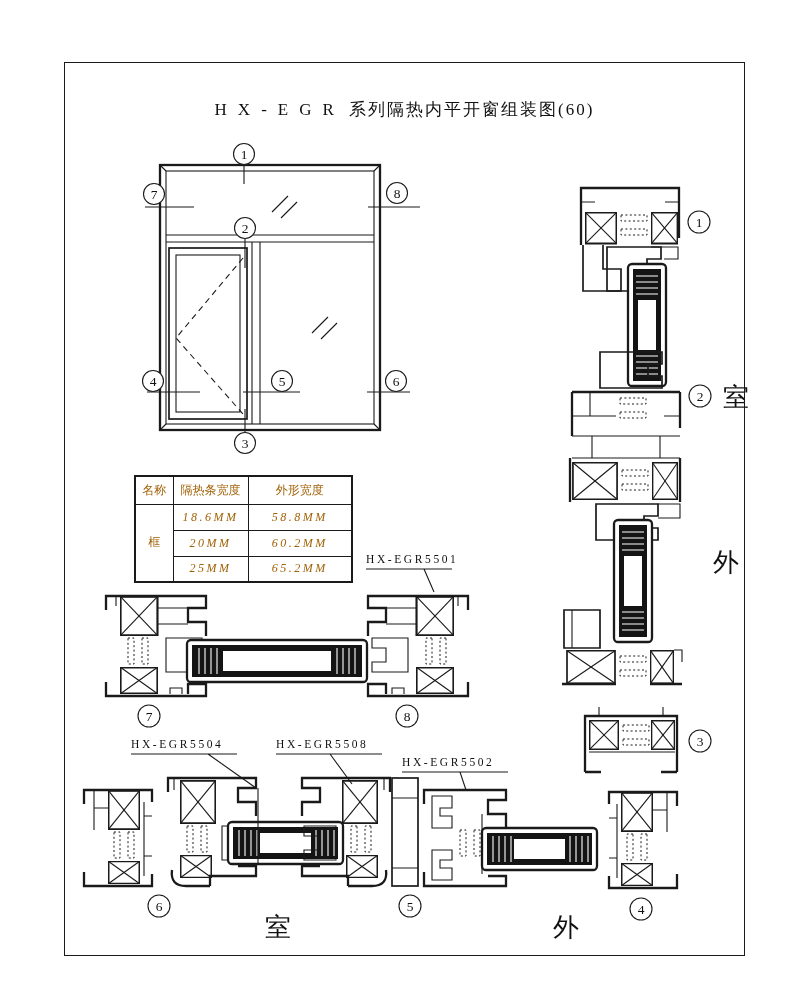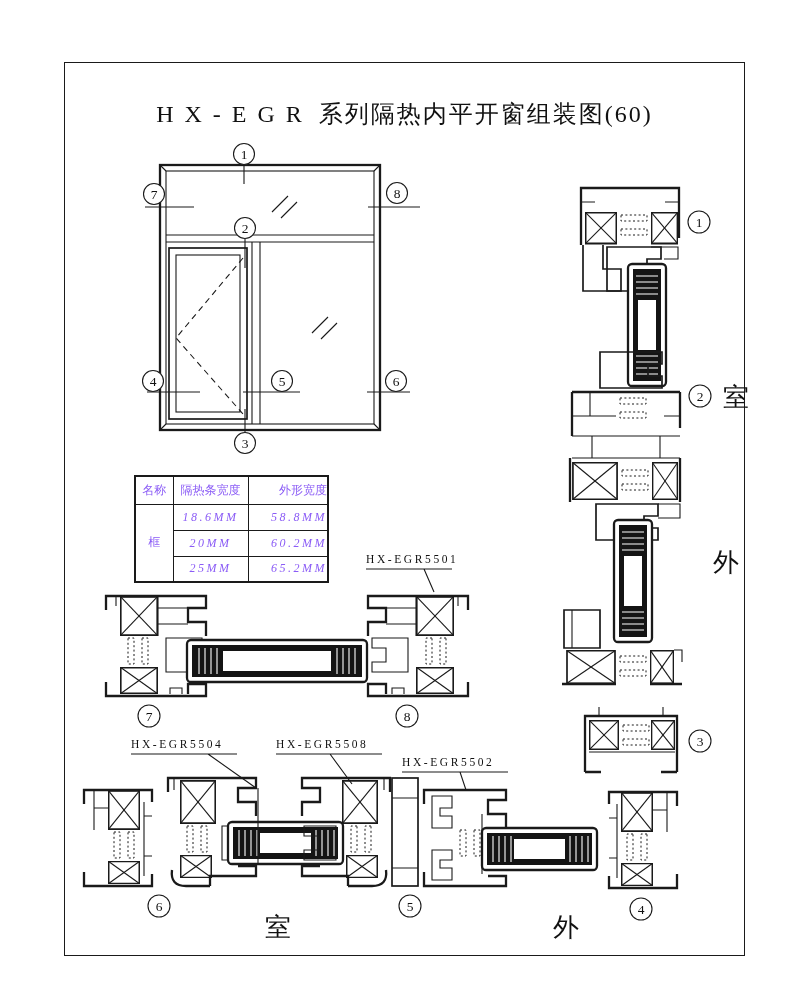--- a/index.html
+++ b/index.html
@@ -2,44 +2,44 @@
 <html><head>
 <meta charset="utf-8">
 <style>
   * { margin:0; padding:0; box-sizing:border-box; }
   html,body { width:800px; height:1000px; background:#ffffff;
               font-family:"Liberation Serif","DejaVu Serif",serif; }
   .sheet { position:relative; width:800px; height:1000px; background:#fff; overflow:hidden; }
   .frame-border { position:absolute; left:64px; top:62px; width:681px; height:894px;
                   border:1.6px solid #1a1a1a; }
   .title { position:absolute; left:64px; top:98px; width:681px; text-align:center;
-           font-size:24px; color:#111; white-space:nowrap; }
+           font-size:17px; color:#111; white-space:nowrap; }
   .title .series { letter-spacing:11px; }
   .title .rest { letter-spacing:2px; }
   svg.draw { position:absolute; left:0; top:0; }
   .s1  { stroke:#1a1a1a; stroke-width:1.1; fill:none; }
   .s15 { stroke:#1a1a1a; stroke-width:1.7; fill:none; }
   .s2  { stroke:#1a1a1a; stroke-width:2.3; fill:none; }
   .dot { stroke:#1a1a1a; stroke-width:1; fill:none; stroke-dasharray:2 2.4; }
   .dsh { stroke-dasharray:6 4.5; }
   .blk { fill:#141414; stroke:none; }
   .wht { fill:#ffffff; stroke:none; }
   .wfill { fill:#ffffff; }
   .wln { stroke:#ffffff; stroke-width:1.1; fill:none; }
   text.cad { font-family:"Liberation Serif","DejaVu Serif",serif; fill:#111; }
   .lbl { font-size:11.5px; letter-spacing:2.6px; }
   .bal { font-size:13.5px; }
   .cjk { font-size:26px; }
   table.spec { position:absolute; left:134px; top:475px; border-collapse:collapse;
                background:#fff; border:2px solid #1a1a1a; table-layout:fixed; }
   table.spec th, table.spec td { border:1.4px solid #1a1a1a; font-weight:normal;
-               text-align:center; vertical-align:middle; font-size:12px; color:#8b5cf6; }
+               text-align:center; vertical-align:middle; font-size:12px; color:#a16207; }
   table.spec .c1 { width:38px; }
   table.spec .c2 { width:75px; }
-  table.spec .c3 { width:80px;text-align:right; }
+  table.spec .c3 { width:104px; }
   table.spec tr.hd { height:28px; }
   table.spec tr.rw { height:26px; }
   .sp { letter-spacing:2.5px;font-style:italic; }
 </style>
 </head>
 <body>
 
 <div class="sheet">
 
   <div class="frame-border"></div>

